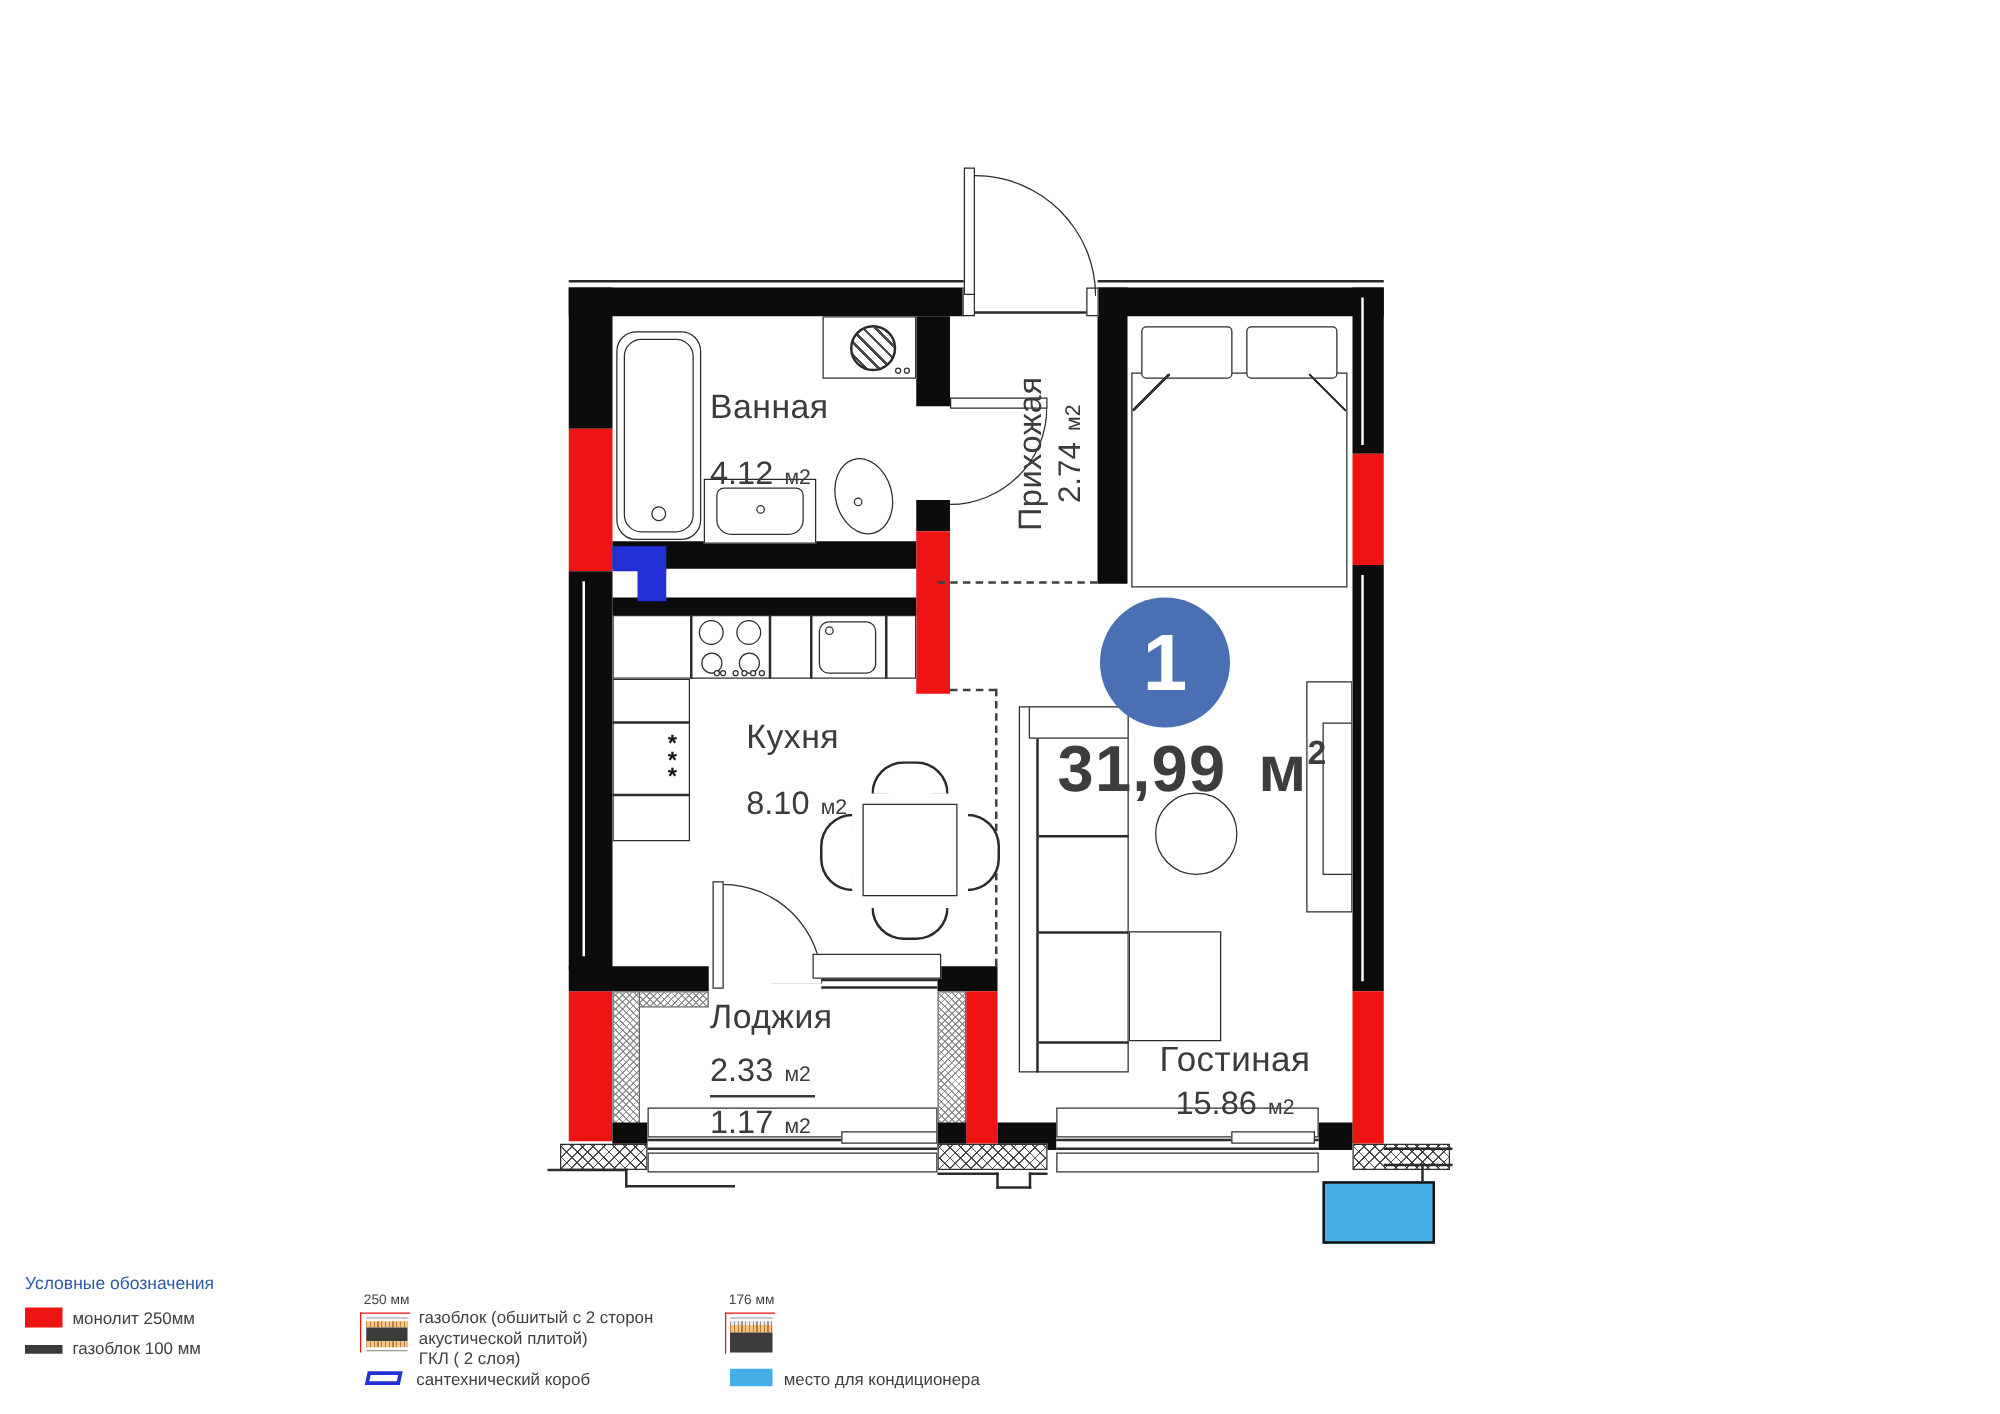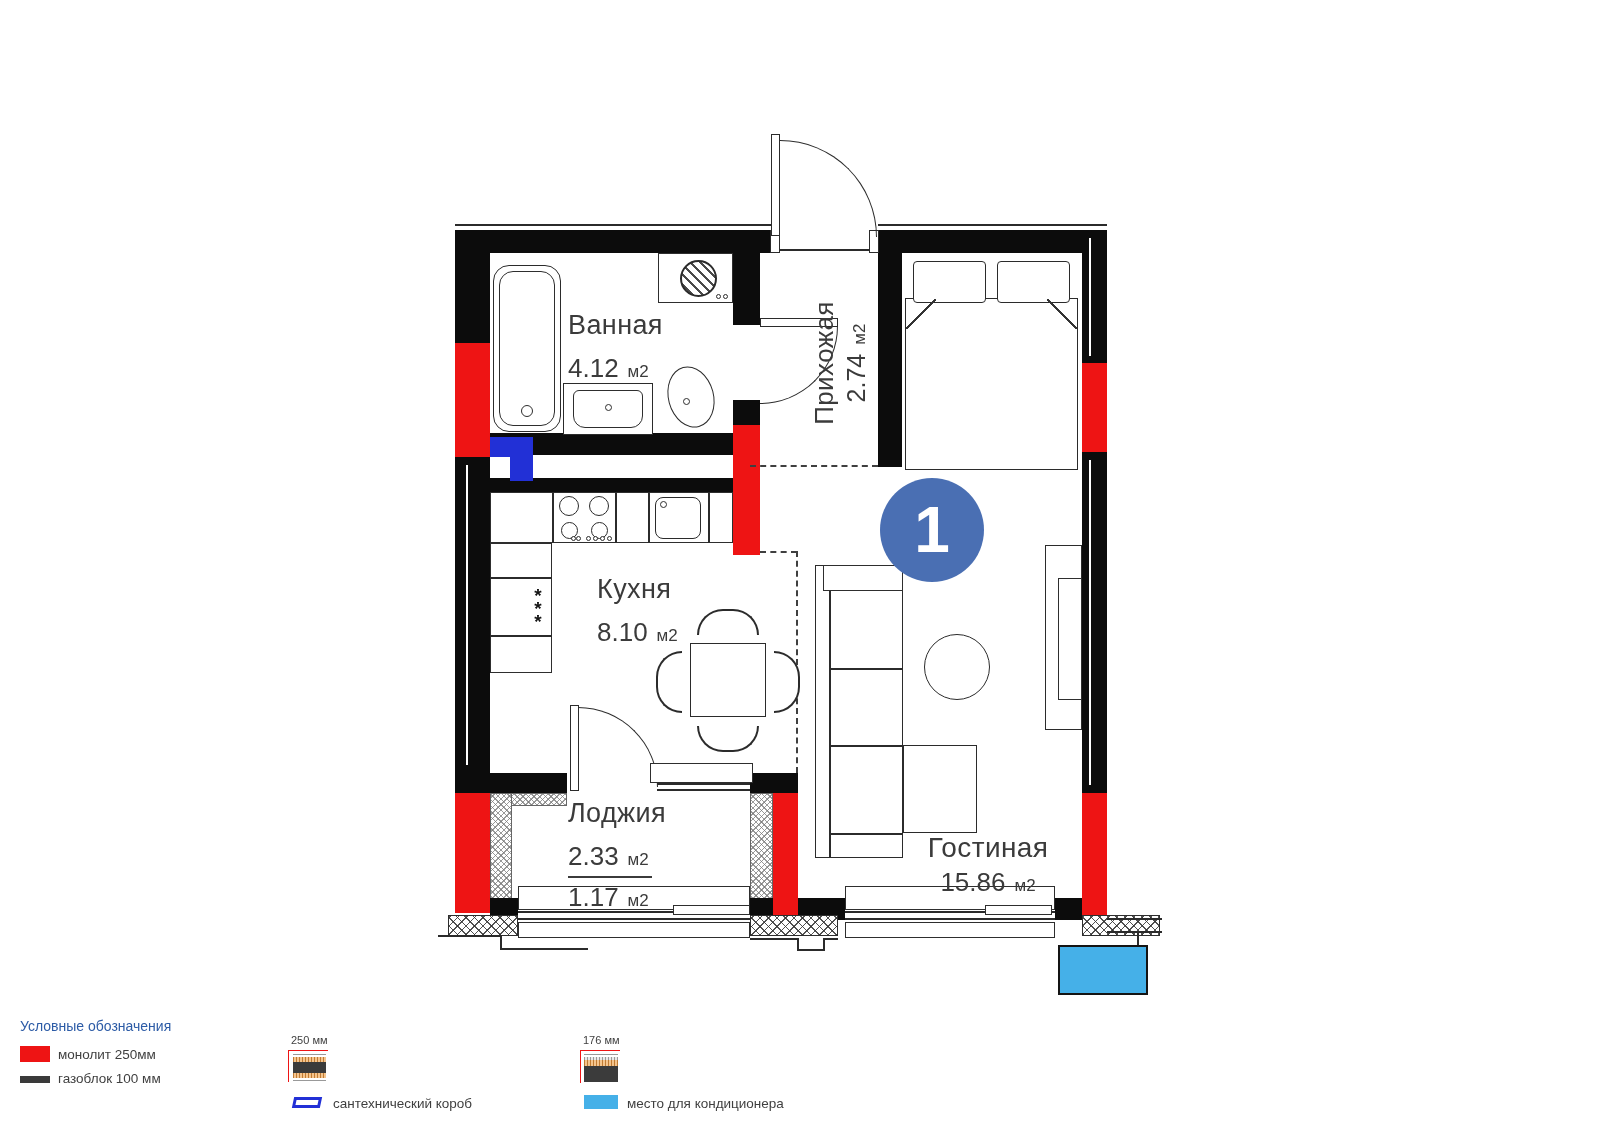--- a/index.html
+++ b/index.html
@@ -28,21 +28,21 @@
   .dash-v{position:absolute;border-left:2.5px dashed #3f3f3f}
   .chair{position:absolute;background:#fff;border:2px solid #2b2b2b}
   .chair.t{border-bottom:none;border-radius:30px 30px 0 0}
   .chair.b{border-top:none;border-radius:0 0 30px 30px}
   .chair.l{border-right:none;border-radius:30px 0 0 30px}
   .chair.r{border-left:none;border-radius:0 30px 30px 0}
   .fold135{position:absolute;background:linear-gradient(135deg,transparent calc(50% - 1px),#333 calc(50% - 1px) calc(50% + 1px),transparent calc(50% + 1px))}
   .fold45{position:absolute;background:linear-gradient(45deg,transparent calc(50% - 1px),#333 calc(50% - 1px) calc(50% + 1px),transparent calc(50% + 1px))}
   .roomlbl{position:absolute;color:#3b3b3b}
   .rname{font-size:27px;letter-spacing:.4px;white-space:nowrap}
-  .rarea-row{display:flex;align-items:baseline;gap:9px;margin-top:12px}
+  .rarea-row{display:flex;align-items:baseline;gap:9px;margin-top:22px}
   .rarea{font-size:26px}
   .runit{font-size:17px}
   .badge{position:absolute;background:#4a6fb3;color:#fff;border-radius:50%;
          display:flex;align-items:center;justify-content:center;font-size:64px;font-weight:bold}
   .total{position:absolute;font-size:52px;font-weight:bold;color:#3d3d3d;letter-spacing:1px;white-space:nowrap}
   .total sup{font-size:27px;position:relative;top:-4px}
   .stars{position:absolute;font-size:19px;font-weight:bold;line-height:13px;white-space:pre;color:#141414;text-align:center}
   .acbox{position:absolute;background:#45b0e8;border:2px solid #141414}
   .lg-title{position:absolute;font-size:14px;font-weight:normal;color:#2c5ba6;white-space:nowrap}
   .lg-label{position:absolute;font-size:13.5px;color:#3f3f3f;white-space:nowrap}
@@ -246,20 +246,24 @@
       <div class="rarea-row" style="margin-top:3px">
         <span class="rarea">15.86</span>
         <span class="runit">м2</span>
       </div>
     </div>
 
     <div class="badge" style="left:880px;top:478px;width:104px;height:104px">
       <span>1</span>
     </div>
 
+    <div class="total" style="left:846px;top:586px">
+      <span>31,99</span>
+      <span style="margin-left:10px">м</span><sup>2</sup>
+    </div>
   </div>
 
   <div class="abs" style="left:0;top:1005px;width:1600px;height:126px">
     <div class="lg-title" style="left:20px;top:13px">Условные обозначения</div>
 
     <div class="sw" style="left:20px;top:41px;width:30px;height:16px;background:#ee1414"></div>
     <div class="lg-label" style="left:58px;top:42px">монолит 250мм</div>
 
     <div class="sw" style="left:20px;top:71px;width:30px;height:7px;background:#3a3a3a"></div>
     <div class="lg-label" style="left:58px;top:66px">газоблок 100 мм</div>
@@ -269,20 +273,25 @@
     <div class="rbr" style="left:288px;top:45px;width:1px;height:32px"></div>
     <div class="sw" style="left:293px;top:49px;width:33px;height:27px">
       <div style="height:1px;background:#999"></div>
       <div style="height:2px;background:#fff"></div>
       <div class="ohatch" style="height:5px"></div>
       <div style="height:11px;background:#3b3b3b"></div>
       <div class="ohatch" style="height:5px"></div>
       <div style="height:2px;background:#fff"></div>
       <div style="height:1px;background:#999"></div>
     </div>
+    <div class="lg-lines" style="left:335px;top:41px">
+      <div>газоблок (обшитый с 2 сторон</div>
+      <div>акустической плитой)</div>
+      <div>ГКЛ ( 2 слоя)</div>
+    </div>
 
     <div class="plumb-sw" style="left:293px;top:92px;width:28px;height:11px"></div>
     <div class="lg-label" style="left:333px;top:91px">сантехнический короб</div>
 
     <div class="lg-dim" style="left:583px;top:29px">176 мм</div>
     <div class="rbr" style="left:580px;top:45px;width:40px;height:1px"></div>
     <div class="rbr" style="left:580px;top:45px;width:1px;height:33px"></div>
     <div class="sw" style="left:584px;top:49px;width:34px;height:28px">
       <div style="height:1px;background:#999"></div>
       <div style="height:2px;background:#fff"></div>

